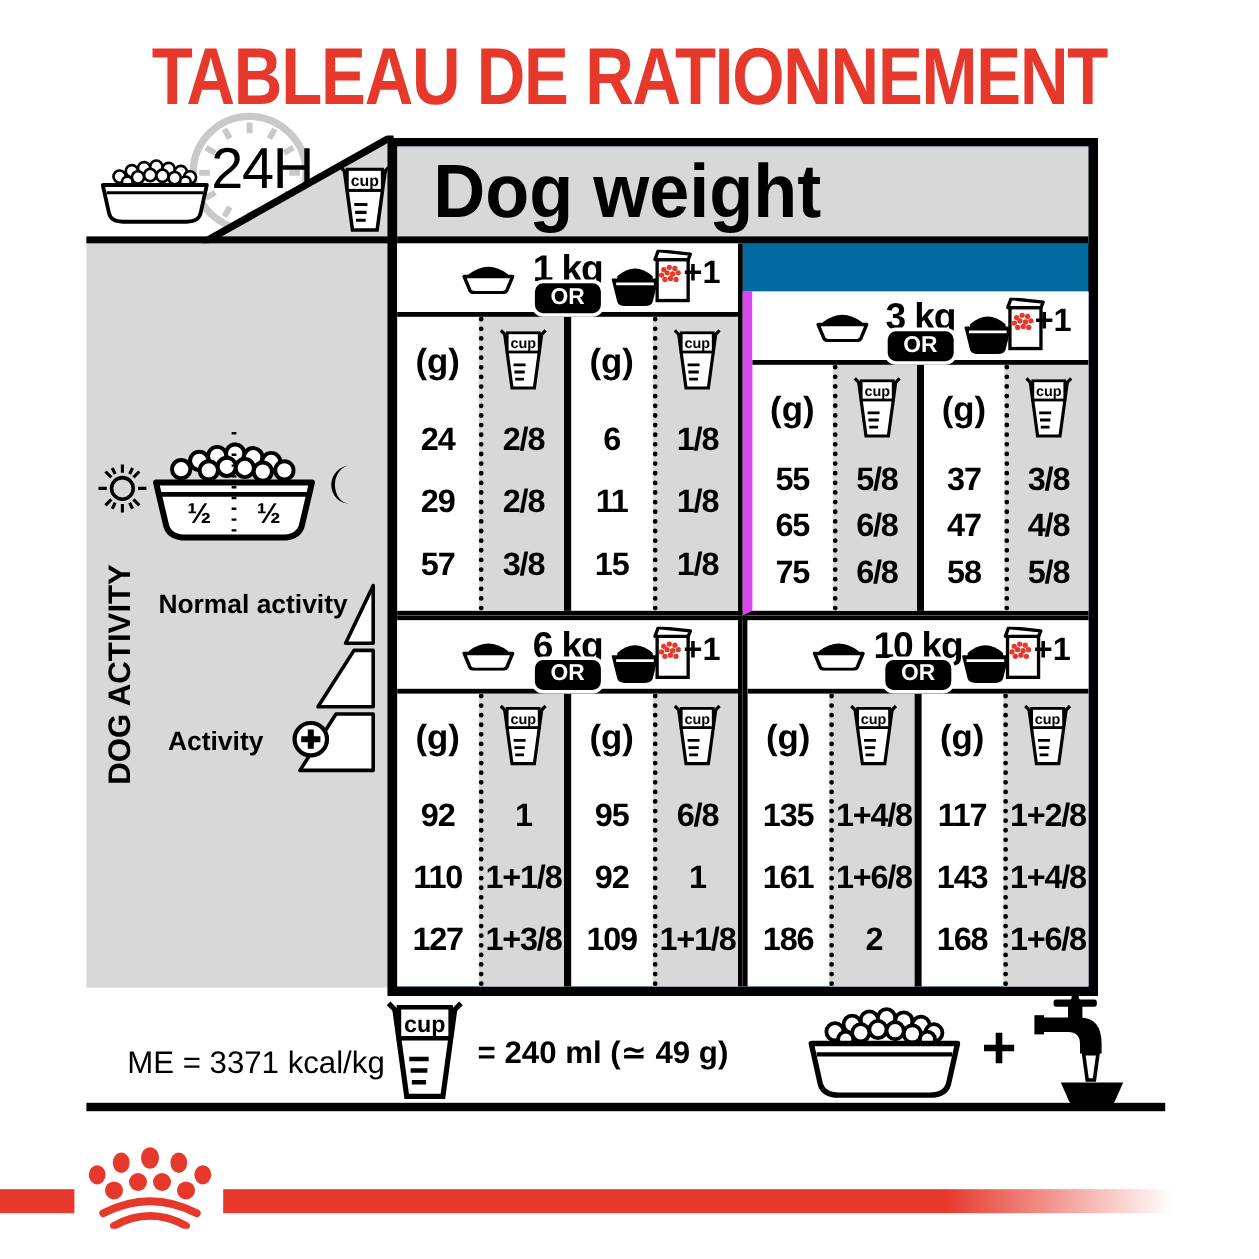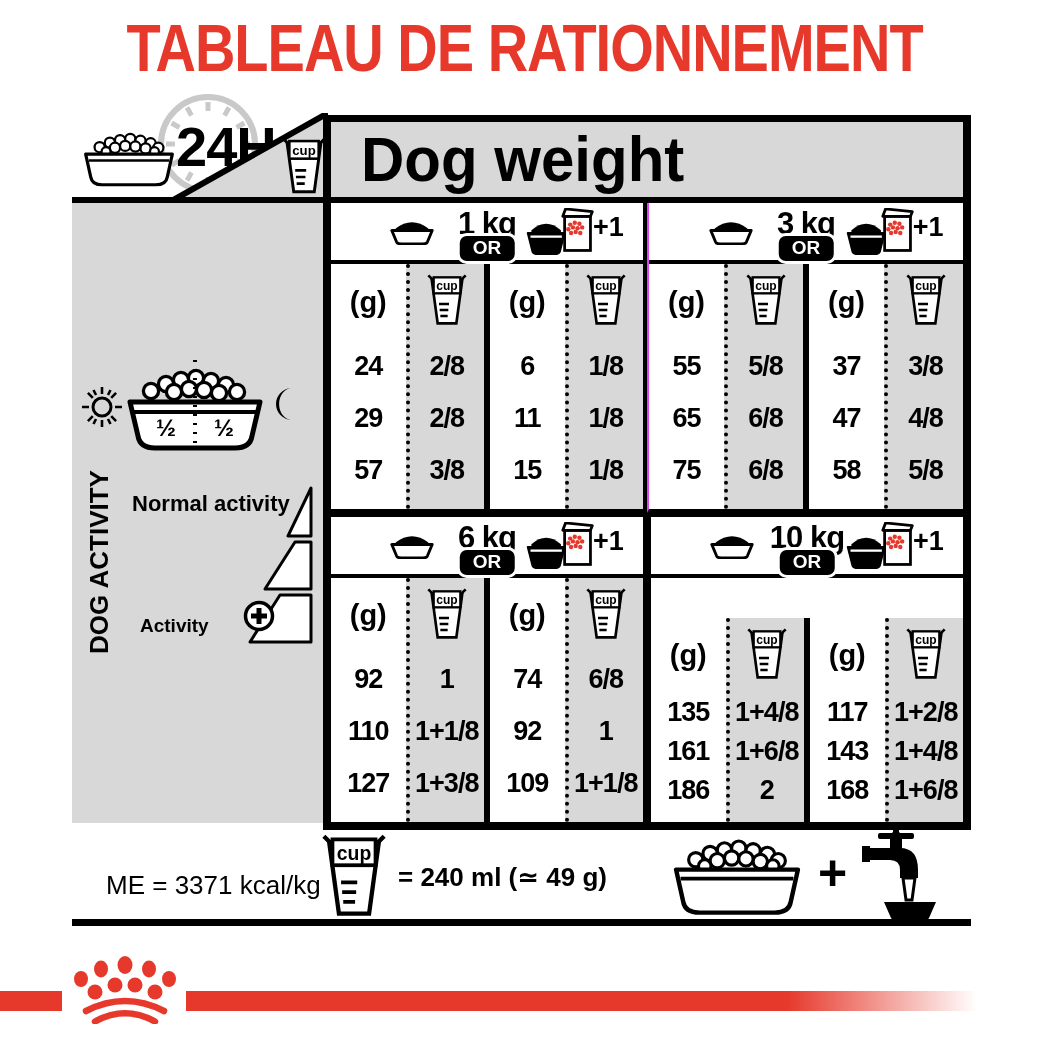--- a/index.html
+++ b/index.html
@@ -1,57 +1,57 @@
 <!DOCTYPE html>
 <html style="--red: #e6392c; --panel-gray: #d8d8d8; --clock-gray: #c9c9c9;"><head>
 <meta charset="utf-8">
 <style>
   html,body{margin:0;padding:0;background:#fff;}
   .page{position:relative;width:1049px;height:1049px;background:#fff;overflow:hidden;
         font-family:"Liberation Sans","DejaVu Sans",sans-serif;color:#000;}
   .abs{position:absolute;}
 
   
-  .title{left:0;right:0;top:9px;text-align:center;color:var(--red,#e6392c);}
+  .title{left:0;right:0;top:24px;text-align:center;color:var(--red,#e6392c);}
   .title span{display:inline-block;font-size:56px;font-weight:bold;letter-spacing:-1px;
               transform:scaleY(1.2);transform-origin:top center;white-space:nowrap;}
 
   
   .clock{left:152px;top:88px;width:112px;height:112px;}
   .hdr-bowl{left:78px;top:116px;width:102px;height:84px;}
-  .hours{left:176px;top:114px;font-size:56px;font-weight:bold;letter-spacing:-1px;}
+  .hours{left:176px;top:114px;font-size:48px;font-weight:normal;letter-spacing:-1px;}
   .diag{left:168px;top:113px;width:160px;height:90px;}
   .diag-cup{left:282px;top:137px;width:44px;height:58px;}
   .topline{left:72px;top:197px;width:259px;height:6px;background:#000;}
 
   
   .sidebar{left:72px;top:203px;width:251px;height:620px;background:var(--panel-gray,#d8d8d8);}
   .sun{left:8px;top:182px;width:44px;height:44px;}
   .bowl-half{left:46px;top:155px;width:154px;height:117px;}
   .moon{left:198px;top:183px;width:32px;height:36px;}
   .dog-activity{left:12px;top:275px;height:176px;writing-mode:vertical-rl;transform:rotate(180deg);
                 font-size:26px;font-weight:bold;letter-spacing:0;white-space:nowrap;}
   .normal-activity{left:60px;top:288px;font-size:22px;font-weight:bold;}
-  .activity{left:68px;top:402px;font-size:19px;font-weight:bold;margin-top:10px;}
+  .activity{left:68px;top:402px;font-size:22px;font-weight:bold;}
   .tris{left:176px;top:282px;width:68px;height:162px;}
   .plus-circle{left:170px;top:396px;width:34px;height:34px;}
 
   
-  .dog-band{left:323px;top:115px;width:648px;height:715px;box-sizing:border-box;
+  .dog-band{left:323px;top:115px;width:592px;height:715px;box-sizing:border-box;
             border:8px solid #000;border-top-width:7px;background:#0369a1;
             display:flex;flex-direction:column;}
   .band-head{height:81px;box-sizing:border-box;background:var(--panel-gray,#d8d8d8);
              border-bottom:6px solid #000;display:flex;align-items:center;flex:none;}
   .band-title{font-size:60px;font-weight:bold;margin-left:30px;letter-spacing:0;transform:scaleY(1.05);transform-origin:left center;}
   .band-grid{flex:1;display:grid;grid-template-columns:1fr 1fr;grid-template-rows:1fr 1fr;}
   .section{display:flex;flex-direction:column;background:#fff;min-width:0;}
   .sec-tl{border-right:4px solid #000;border-bottom:4px solid #000;}
-  .sec-tr{border-left:2px solid #d946ef;border-bottom:4px solid #000;}
+  .sec-tr{border-left:8px solid #d946ef;border-bottom:4px solid #000;margin-top:40px;}
   .sec-bl{border-right:4px solid #000;border-top:4px solid #000;}
-  .sec-br{border-left:4px solid #000;border-top:4px solid #000;gap:40px;}
+  .sec-br{border-left:4px solid #000;border-top:4px solid #000;}
   .sec-head{position:relative;height:57px;flex:none;border-bottom:4px solid #000;background:#fff;}
   .head-bowl{position:absolute;left:18%;top:13px;width:50px;height:29px;}
   .weight-label{position:absolute;left:0;right:0;top:3px;text-align:center;
                 font-size:31px;font-weight:bold;letter-spacing:-1px;}
   .head-bowlbag{position:absolute;left:62%;top:5px;width:72px;height:48px;}
   .plus-one{position:absolute;left:84%;top:9px;font-size:27px;font-weight:bold;}
   .or-badge{position:absolute;left:50%;bottom:-4px;transform:translateX(-50%);
             background:#000;color:#fff;font-size:19px;font-weight:bold;line-height:21px;
             padding:1px 13px 3px;border-radius:10px;border:3px solid #fff;z-index:2;}
   .sec-body{flex:1;display:flex;min-height:0;}
@@ -380,21 +380,21 @@
                   </svg></div>
               <div class="val">1</div>
               <div class="val">1+1/8</div>
               <div class="val">1+3/8</div>
               <div></div>
             </div>
           </div>
           <div class="half">
             <div class="col">
               <div class="col-head g-label">(g)</div>
-              <div class="val">74</div>
+              <div class="val">95</div>
               <div class="val">92</div>
               <div class="val">109</div>
               <div></div>
             </div>
             <div class="col col-cup">
               <div class="col-head"><svg class="cup-small" viewBox="0 0 60 78">
                     <use href="#sym-cup"></use>
                   </svg></div>
               <div class="val">6/8</div>
               <div class="val">1</div>

